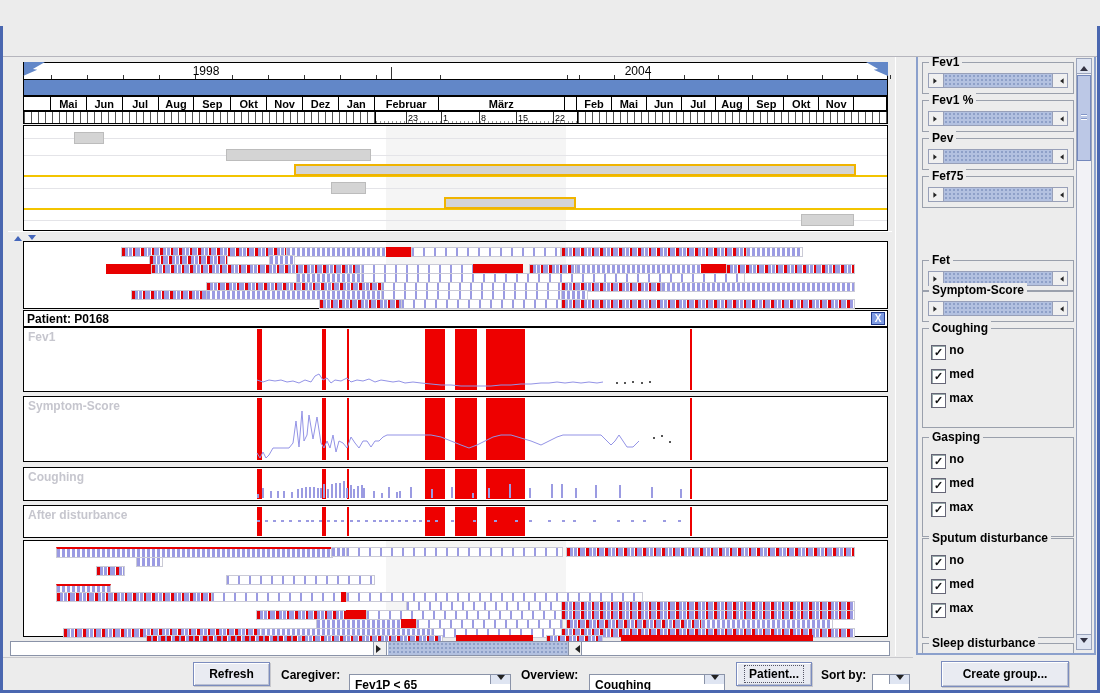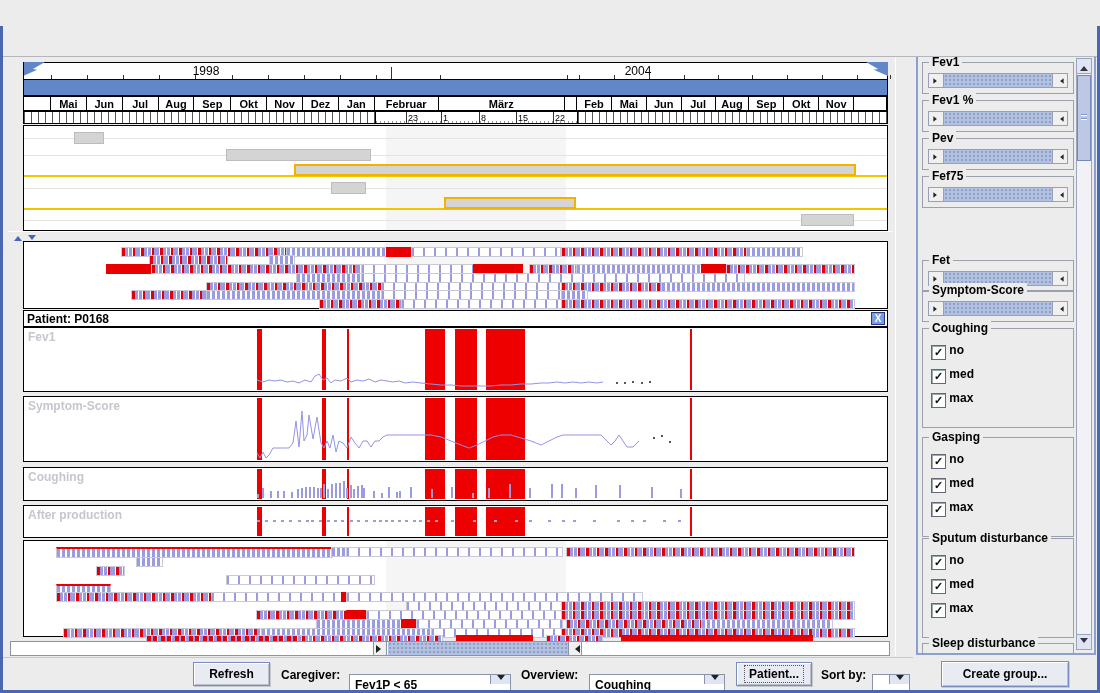--- a/index.html
+++ b/index.html
@@ -296,21 +296,21 @@
       <div class="abs" style="left: 505px; bottom: 2px; width: 2px; height: 10px; background: rgb(155, 155, 226);"></div>
       <div class="abs" style="left: 527px; bottom: 2px; width: 2px; height: 14px; background: rgb(155, 155, 226);"></div>
       <div class="abs" style="left: 537px; bottom: 2px; width: 2px; height: 14px; background: rgb(155, 155, 226);"></div>
       <div class="abs" style="left: 551px; bottom: 2px; width: 2px; height: 10px; background: rgb(155, 155, 226);"></div>
       <div class="abs" style="left: 571px; bottom: 2px; width: 2px; height: 13px; background: rgb(155, 155, 226);"></div>
       <div class="abs" style="left: 595px; bottom: 2px; width: 2px; height: 13px; background: rgb(155, 155, 226);"></div>
       <div class="abs" style="left: 627px; bottom: 2px; width: 2px; height: 11px; background: rgb(155, 155, 226);"></div>
       <div class="abs" style="left: 656px; bottom: 2px; width: 2px; height: 9px; background: rgb(155, 155, 226);"></div>
     </div>
   <div class="abs panel" id="row-after" style="left:23px;top:505px;width:865px;height:33px">
-      <div class="rowlabel">After production</div>
+      <div class="rowlabel">After disturbance</div>
       <div class="redbar" style="left: 233px; width: 5px;"></div>
       <div class="redbar" style="left: 298px; width: 4px;"></div>
       <div class="redbar" style="left: 323px; width: 2px;"></div>
       <div class="redbar" style="left: 401px; width: 20px;"></div>
       <div class="redbar" style="left: 431px; width: 22px;"></div>
       <div class="redbar" style="left: 462px; width: 39px;"></div>
       <div class="redbar" style="left: 666px; width: 2px;"></div>
       <div class="abs" style="left: 233px; top: 14px; width: 3px; height: 2px; background: rgb(155, 155, 226);"></div>
       <div class="abs" style="left: 241px; top: 14px; width: 3px; height: 2px; background: rgb(155, 155, 226);"></div>
       <div class="abs" style="left: 249px; top: 14px; width: 3px; height: 2px; background: rgb(155, 155, 226);"></div>

